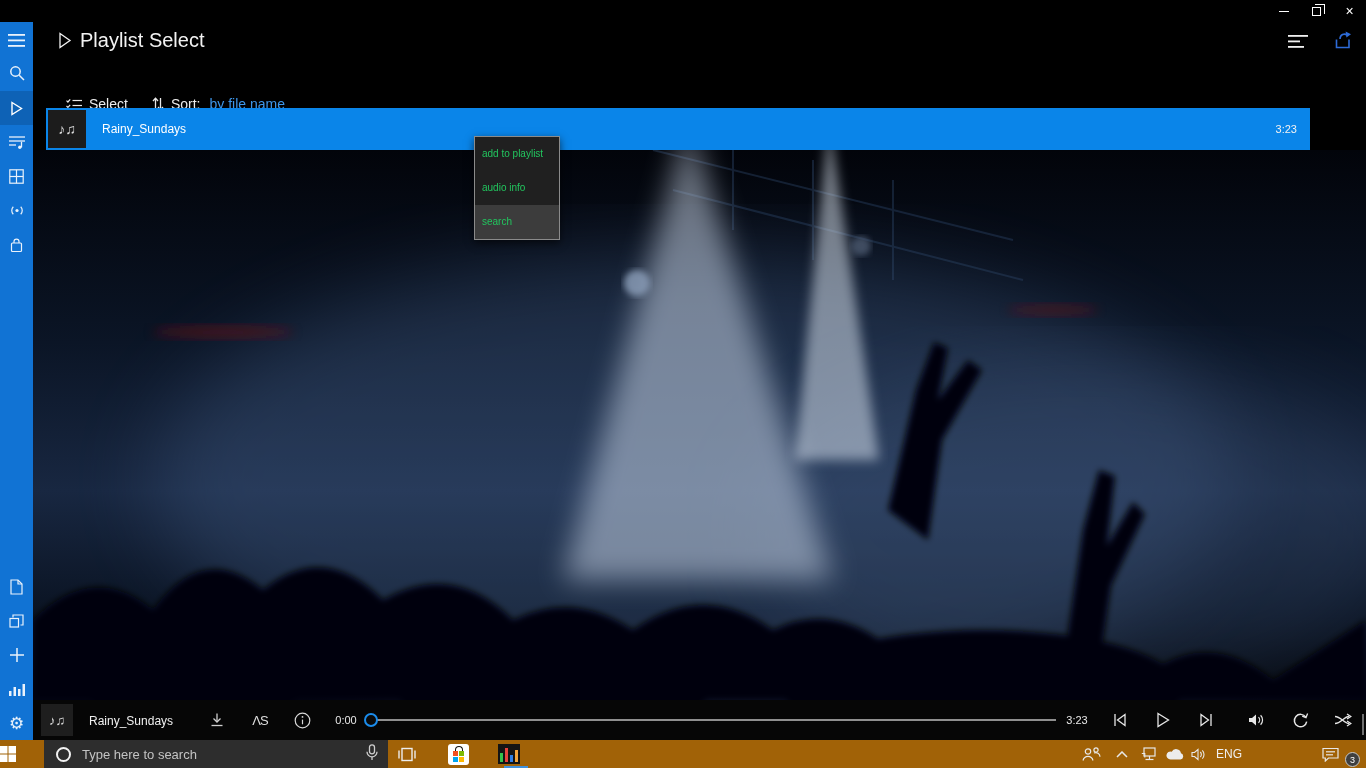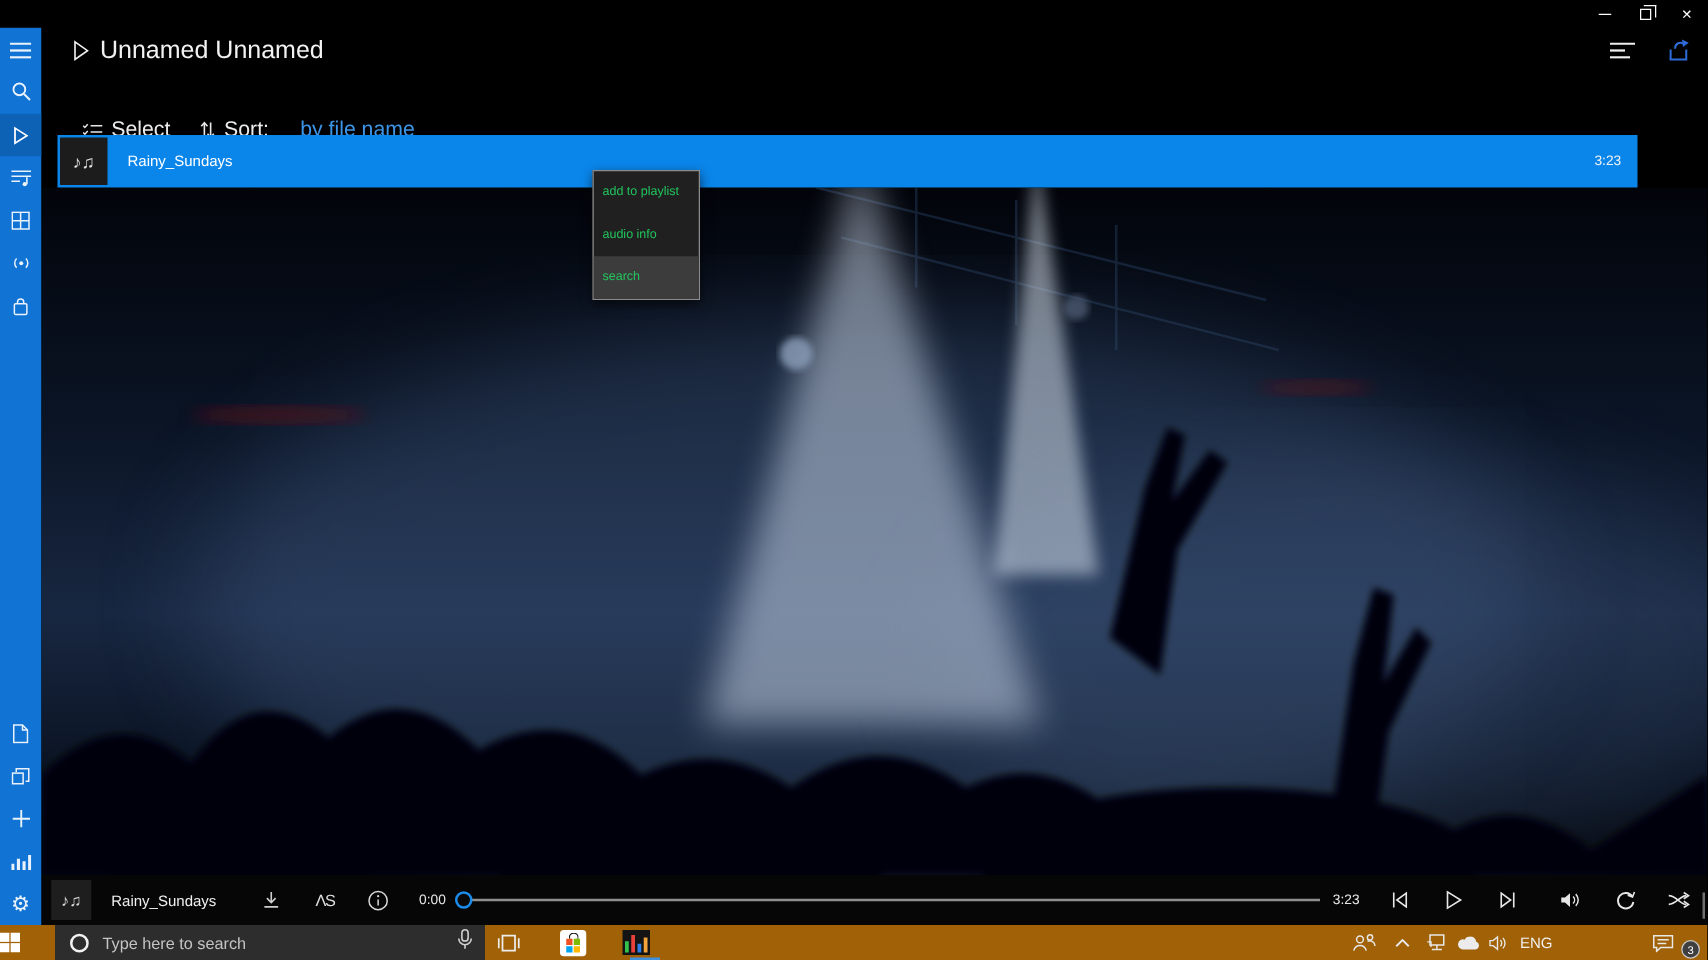--- a/index.html
+++ b/index.html
@@ -21,24 +21,24 @@
   .side-item.selected { background:#0e62b6; }
   .gear-glyph { font-size:17px; color:#e8f1fb; line-height:1; }
 
   
   .page-header { position:absolute; left:33px; top:22px; width:1333px; height:86px; background:#000; z-index:5; }
   .header-play { position:absolute; left:25px; top:10px; }
   .page-title { position:absolute; left:47px; top:7px; font-size:20px; font-weight:400; color:#f2f2f2; }
   .hdr-queue { position:absolute; left:1255px; top:12px; }
   .hdr-share { position:absolute; left:1298px; top:8px; }
   .toolbar { position:absolute; left:33px; top:92px; height:24px; display:flex; align-items:center; z-index:5; }
-  .tb-btn { display:flex; align-items:center; gap:7px; font-size:17px; color:#ececec; }
+  .tb-btn { display:flex; align-items:center; gap:7px; font-size:14px; color:#ececec; }
   .tb-select { margin-left:33px; }
   .tb-sort { margin-left:24px; }
-  .sort-value { color:#3d95e8; margin-left:18px; }
+  .sort-value { color:#3d95e8; margin-left:2px; }
 
   
   .scene { position:absolute; left:33px; top:150px; width:1333px; height:550px; overflow:hidden; z-index:1; }
 
   
   .track-row { position:absolute; left:46px; top:108px; width:1264px; height:42px; background:#0a85e9; z-index:6; display:flex; align-items:center; }
   .track-thumb { position:absolute; left:2px; top:2px; width:38px; height:38px; background:#1c1c1c; display:flex; align-items:center; justify-content:center; font-size:14px; color:#e0e0e0; }
   .track-title { position:absolute; left:56px; font-size:12px; color:#fff; }
   .track-duration { position:absolute; right:13px; font-size:11px; color:#f2f2f2; }
 
@@ -232,21 +232,21 @@
     <span class="gear-glyph">⚙</span>
   </div>
 </div>
 
 <div class="page-header">
   <div class="header-play">
     <svg width="14" height="17" fill="none" stroke="#f2f2f2" stroke-width="1.3">
         <path d="M2,1.5 L12,8.5 L2,15.5 Z"></path>
       </svg>
   </div>
-  <div class="page-title">Unnamed Unnamed</div>
+  <div class="page-title">Playlist Select</div>
   <div class="hdr-queue">
     <svg width="20" height="13" fill="#f0f0f0">
         <rect y="0" width="20" height="1.8"></rect>
         <rect y="5.5" width="12" height="1.8"></rect>
         <rect y="11" width="16" height="1.8"></rect>
       </svg>
   </div>
   <div class="hdr-share">
     <svg width="22" height="20" fill="none" stroke="#2e6bd8" stroke-width="1.6">
         <path d="M5.5,9.5 v8 h12.5 v-8"></path>

